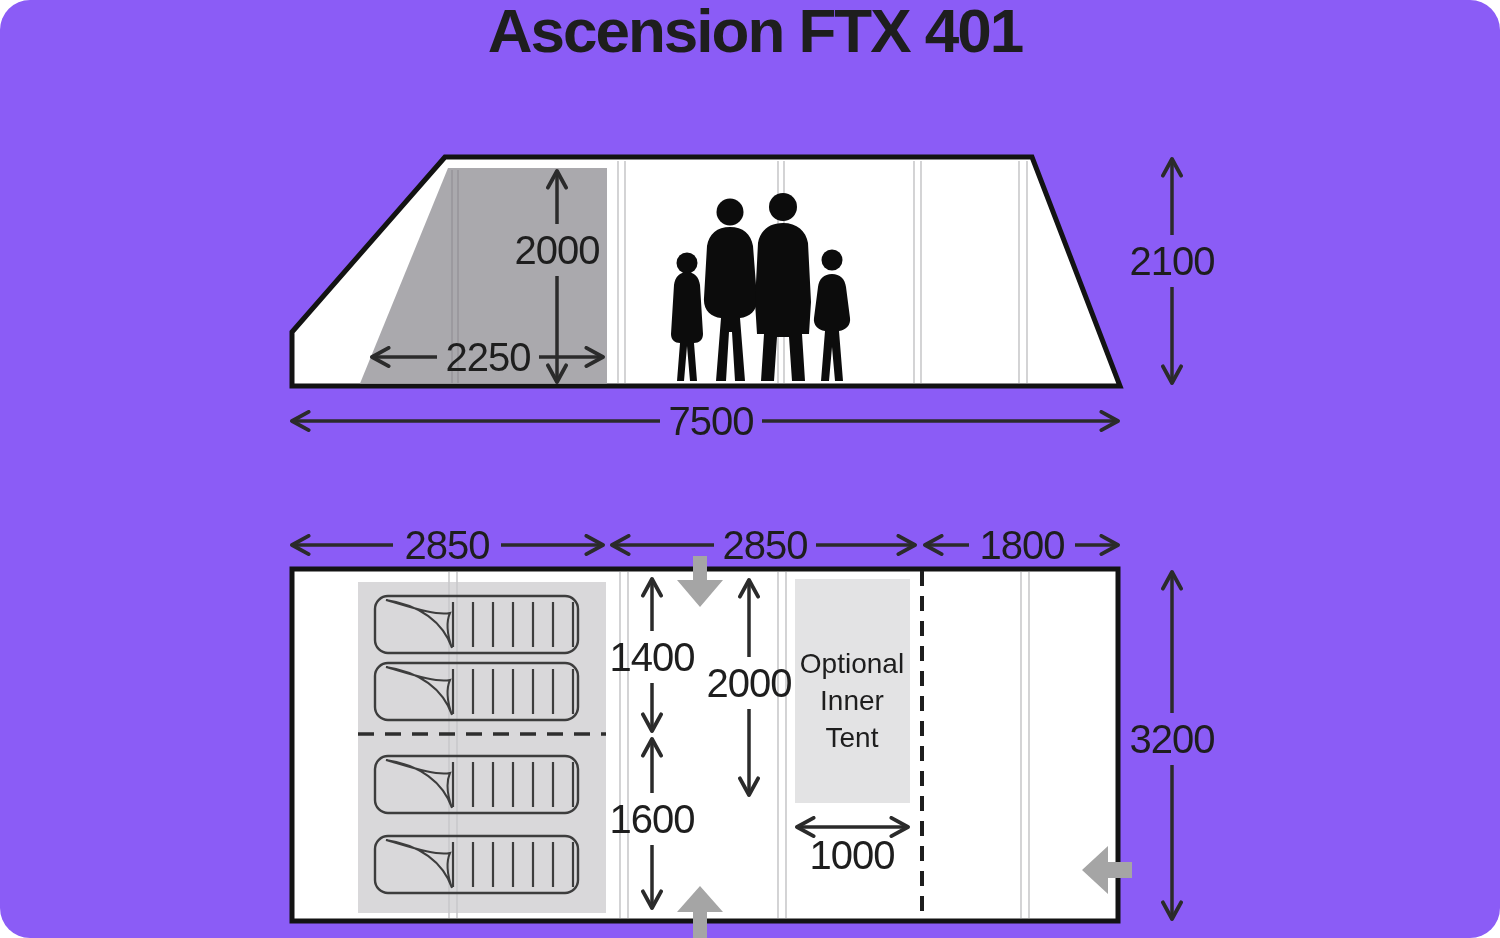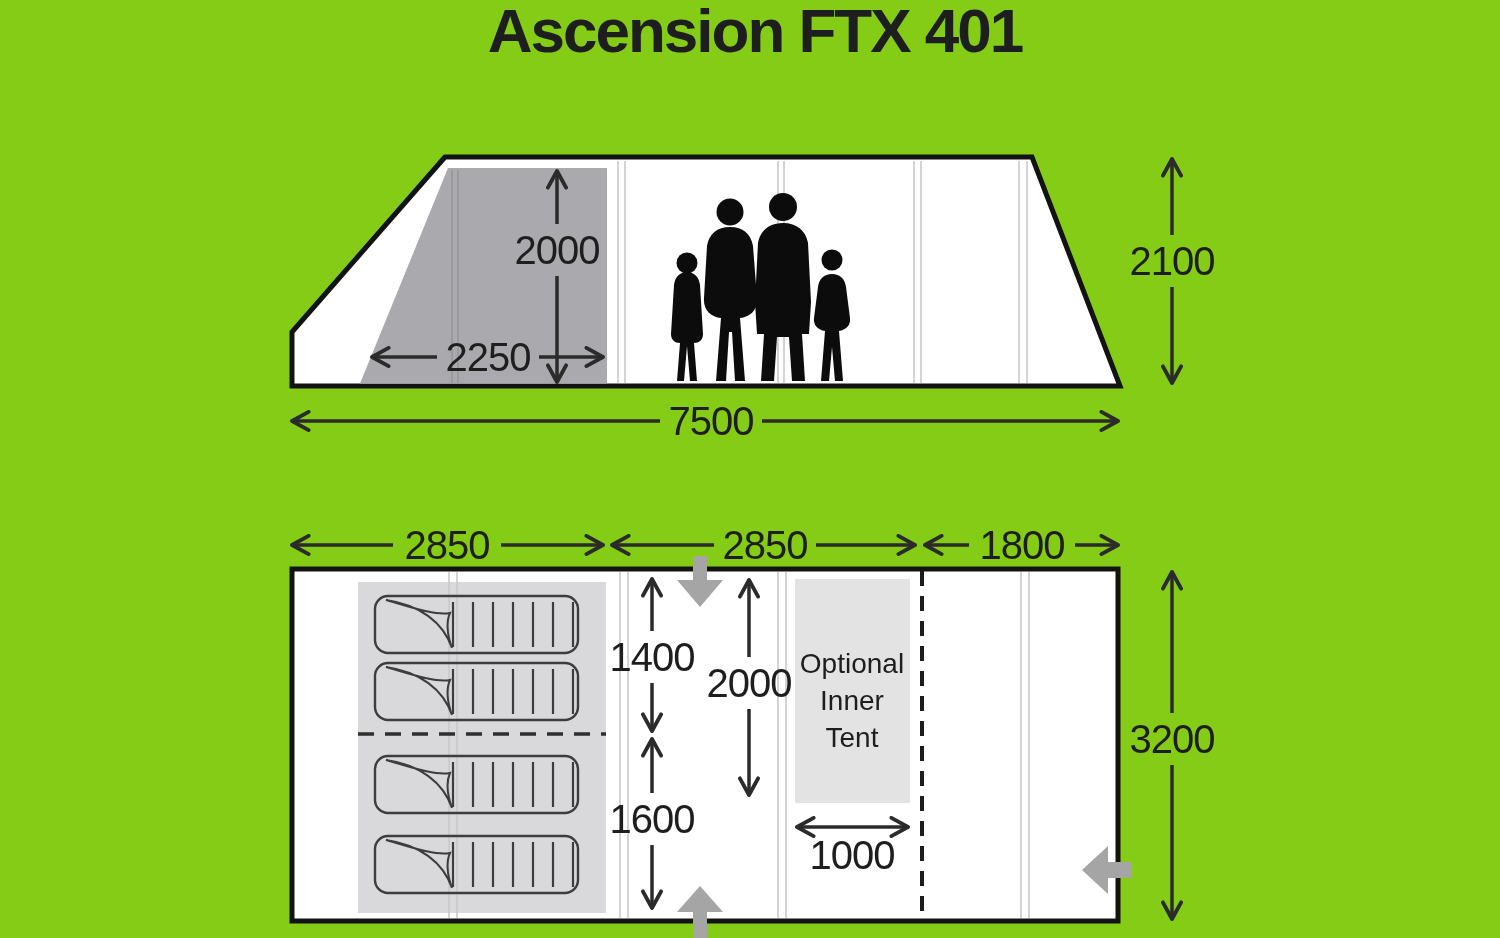--- a/index.html
+++ b/index.html
@@ -1,21 +1,22 @@
 <!DOCTYPE html>
 <html><head>
 <meta charset="utf-8">
 <style>
   html,body{margin:0;padding:0;background:#ffffff;}
   .canvas{
     position:relative;
     width:1500px;height:938px;
-    background:#84cc16;
+    background:#8b5cf6;
     font-family:"Liberation Sans", sans-serif;
     overflow:hidden;
+    border-radius:30px;
   }
   svg{position:absolute;left:0;top:0;}
   text{
     font-family:"Liberation Sans", sans-serif;
     fill:#1e1e1e;
   }
   .title-text{font-size:62px;font-weight:700;letter-spacing:-2px;}
   .dim-text{font-size:40px;letter-spacing:-1px;}
   .inner-text{font-size:28px;}
   .dim-line{stroke:#2b2b2b;stroke-width:3.5;fill:none;}

